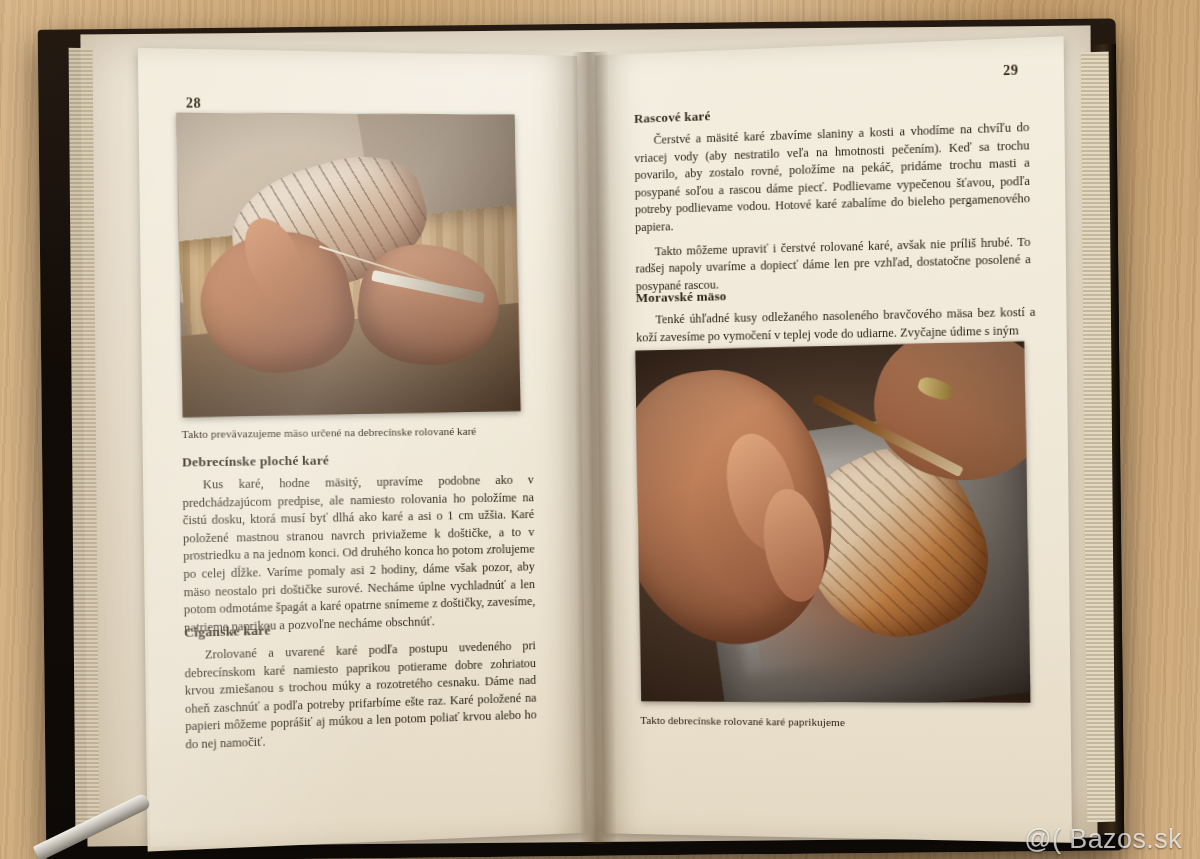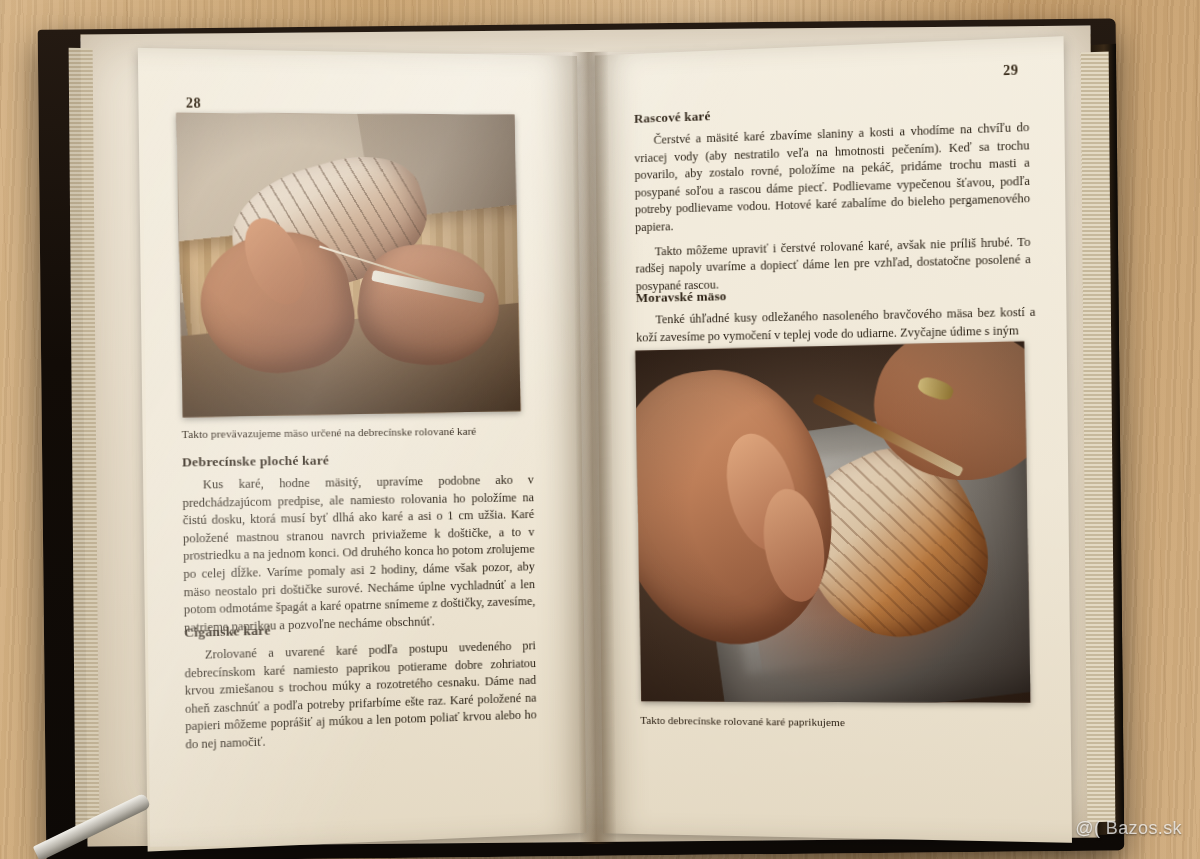--- a/index.html
+++ b/index.html
@@ -287,23 +287,23 @@
   }
   .knife-blade{
     position:absolute;left:0;bottom:18px;width:124px;height:16px;
     background:linear-gradient(180deg,#f1efe9,#b9b5ac 55%,#7d796f);
     transform:rotate(-26deg);
     border-radius:2px 6px 6px 2px;
   }
 
   
   .watermark{
-    position:absolute;right:18px;bottom:20px;
+    position:absolute;right:18px;bottom:4px;
     font-family:"Liberation Sans", sans-serif;
-    font-size:18px;color:rgba(255,255,255,.72);
+    font-size:27px;color:rgba(255,255,255,.72);
     text-shadow:0 1px 2px rgba(0,0,0,.5);
     letter-spacing:.4px;
   }
 </style>
 </head>
 <body>
 
 <div class="scene">
 
   <div class="desk">

